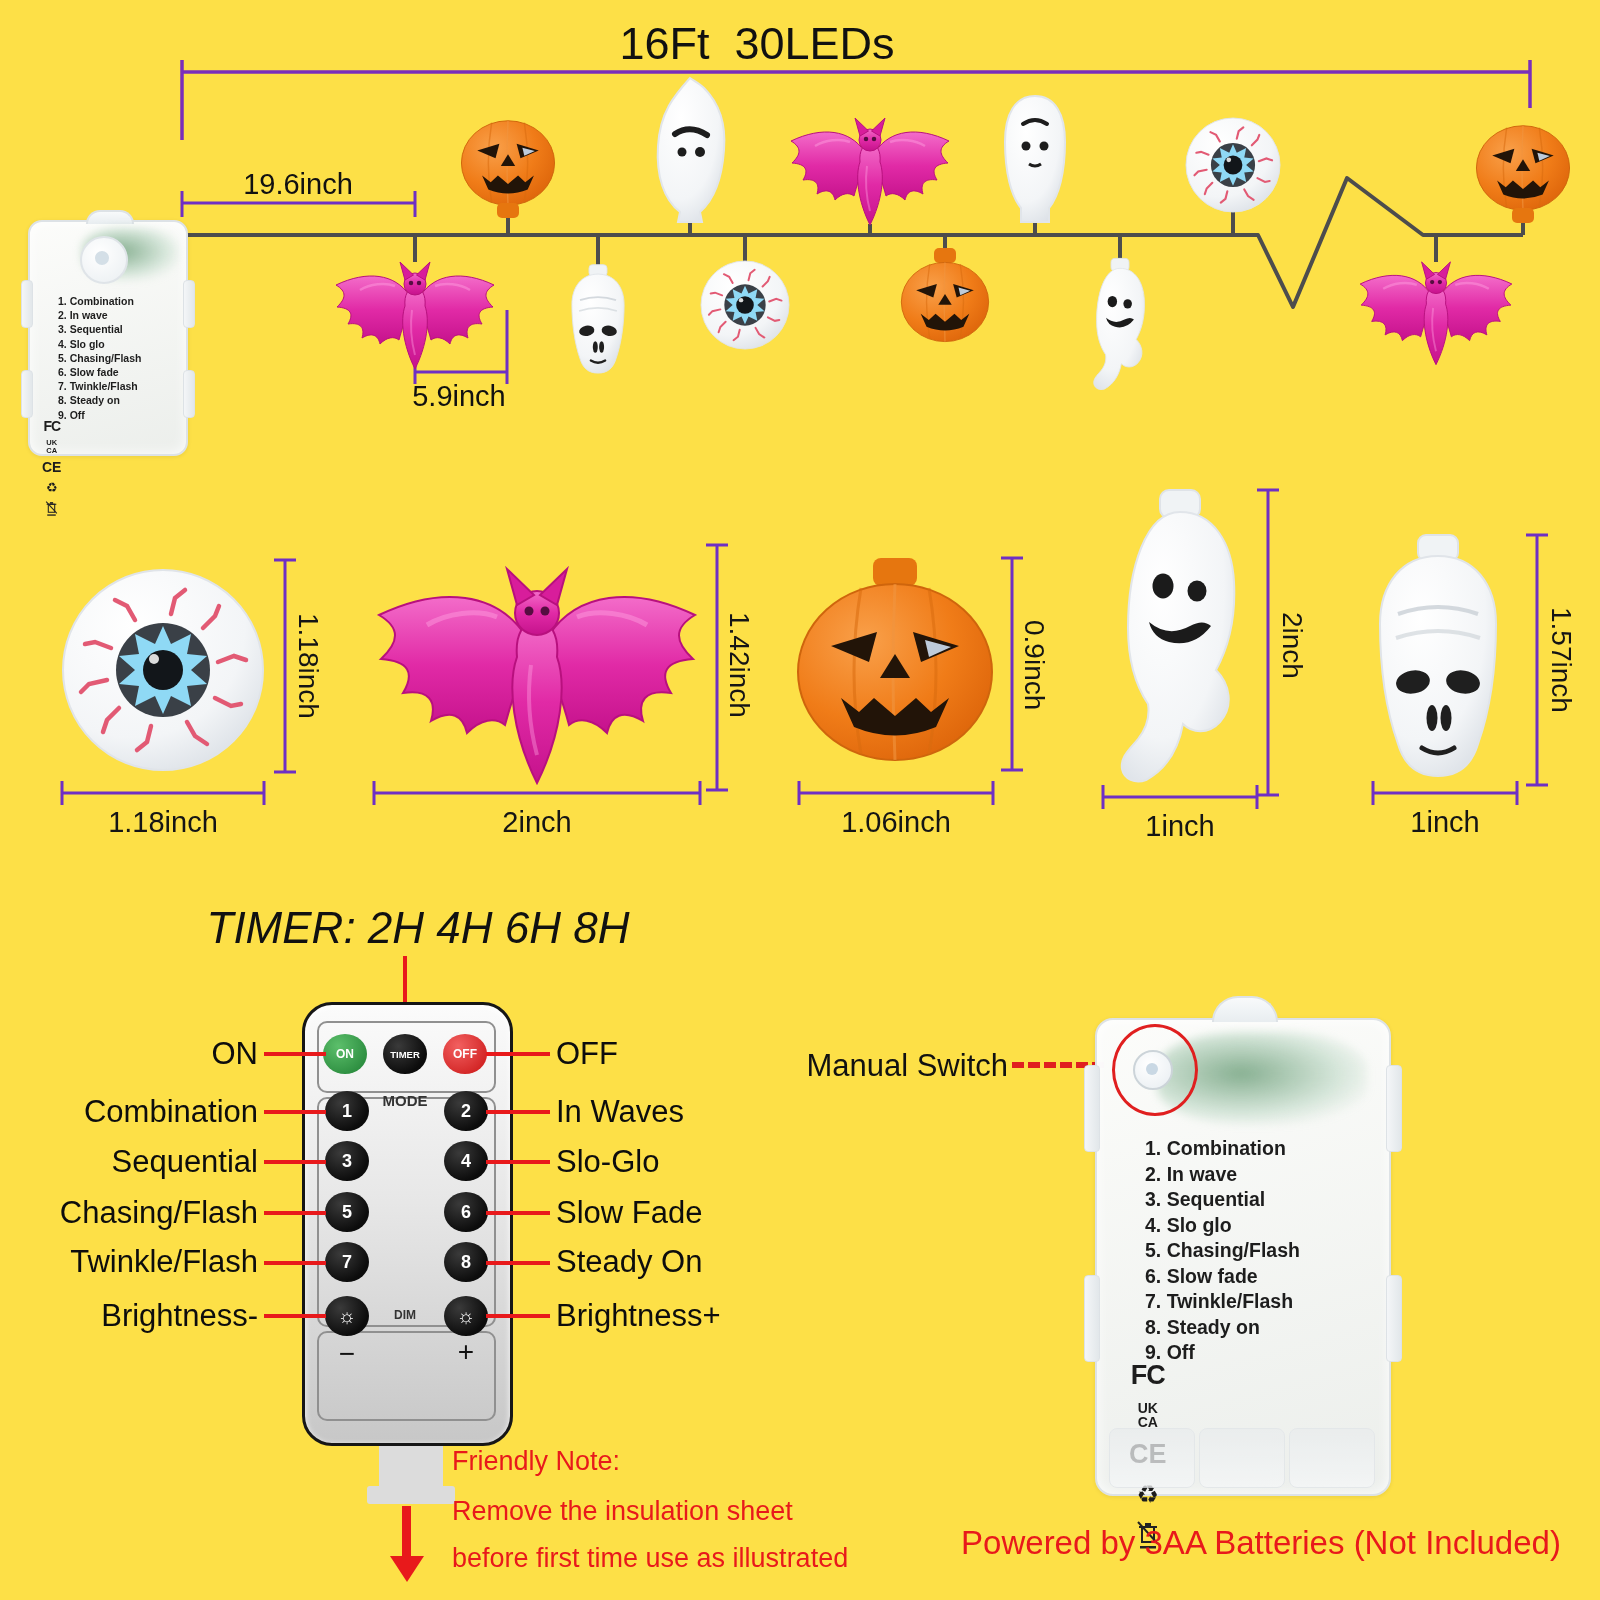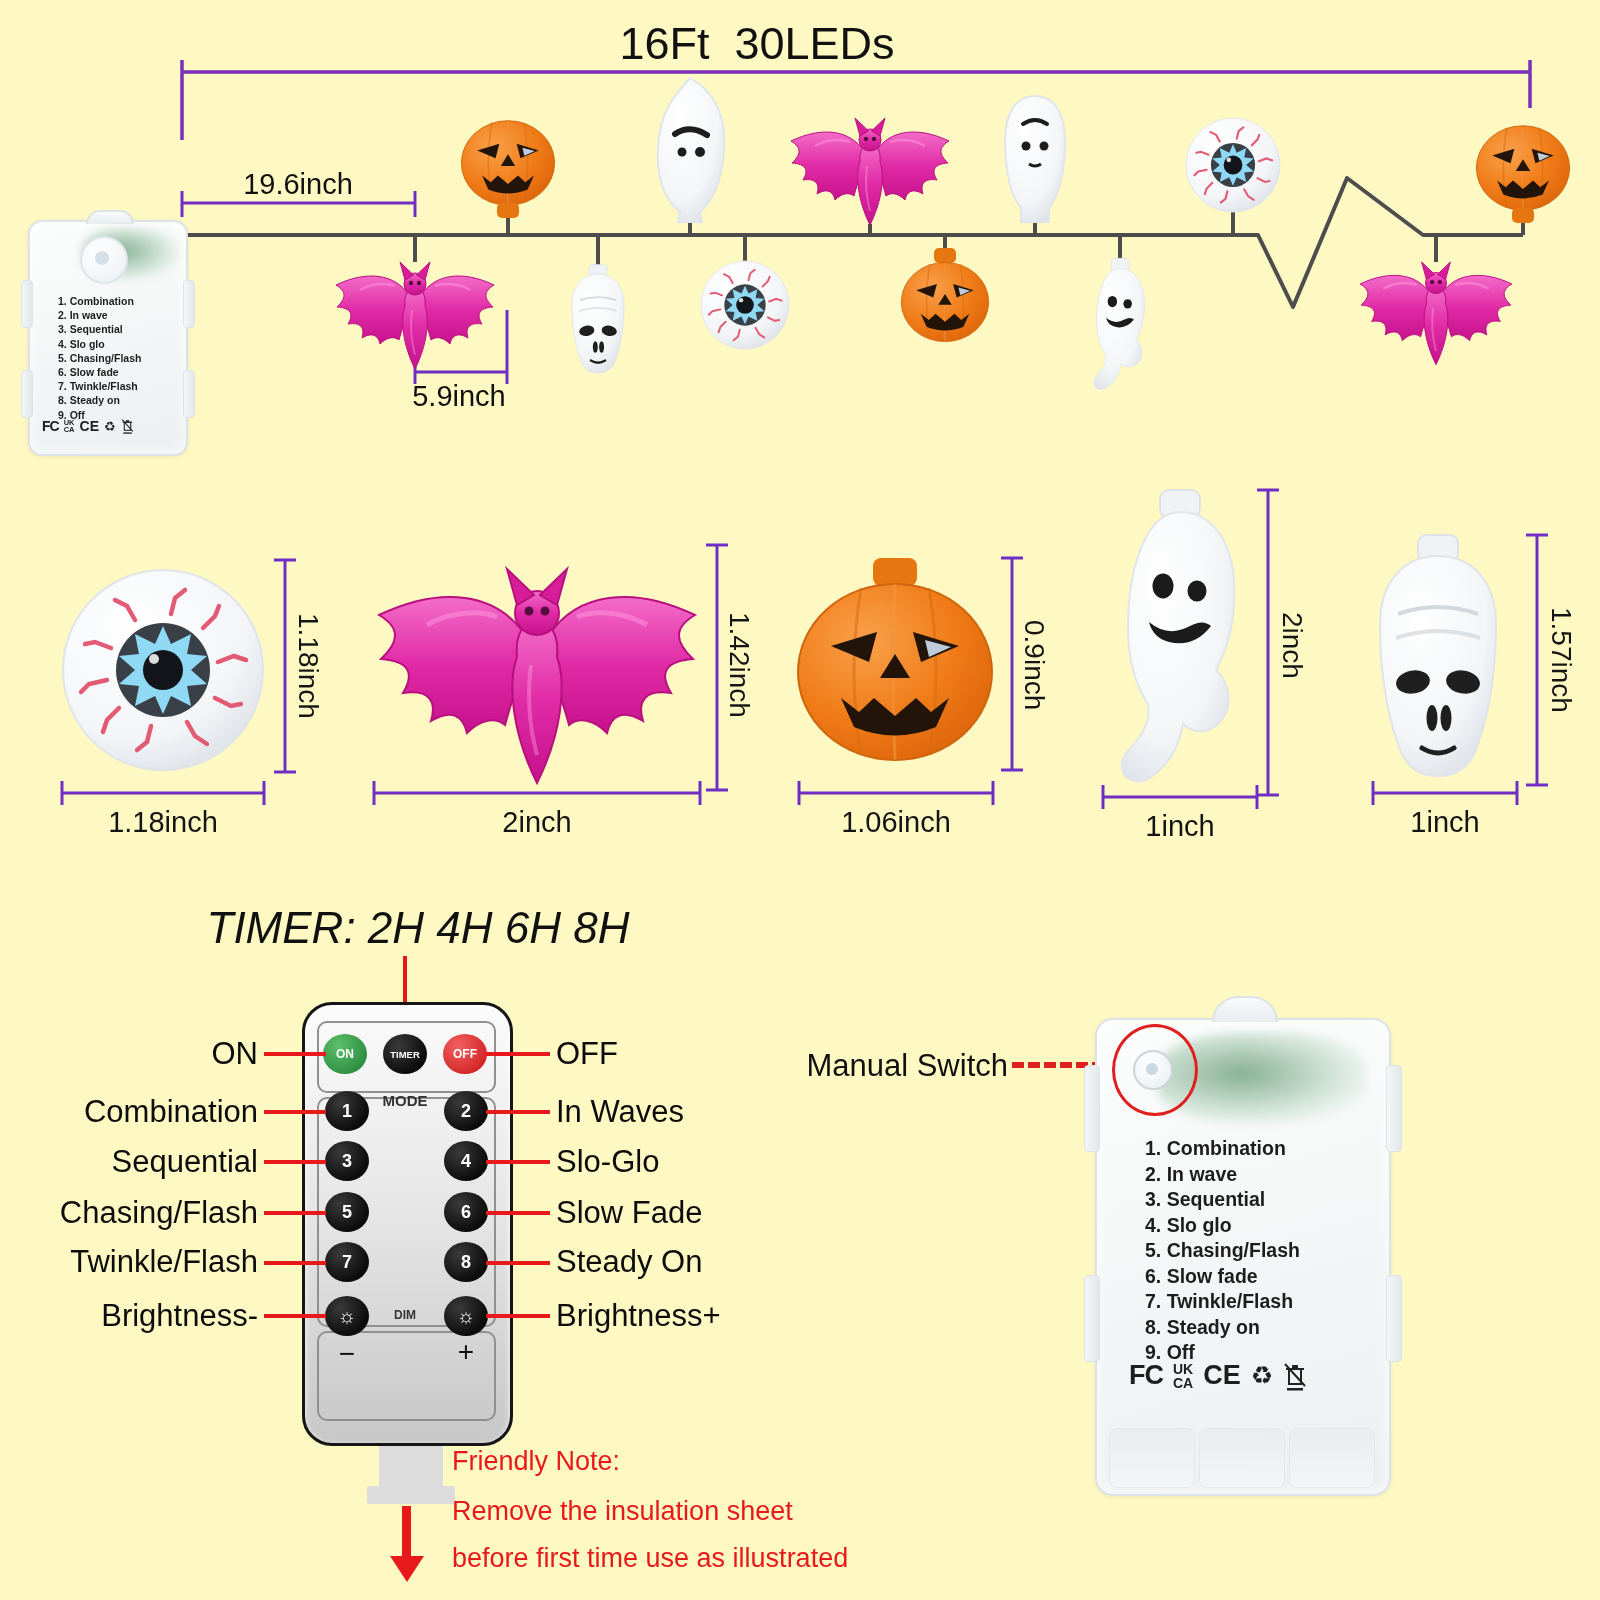--- a/index.html
+++ b/index.html
@@ -1,36 +1,36 @@
 <!DOCTYPE html>
 <html><head>
 <meta charset="utf-8">
 <style>
   html,body{margin:0;padding:0;background:#fff;}
-  .canvas{position:relative;width:1600px;height:1600px;background:#fef9c3;overflow:hidden;
+  .canvas{position:relative;width:1600px;height:1600px;background:#fde047;overflow:hidden;
           font-family:"Liberation Sans", sans-serif;color:#111;}
   .abs{position:absolute;}
   .lbl{position:absolute;white-space:pre;color:#111;}
   .ctr{text-align:center;}
   .vdim{position:absolute;writing-mode:vertical-rl;text-align:center;font-size:28px;color:#151515;}
   .hdim{position:absolute;width:200px;text-align:center;font-size:29px;color:#151515;}
   .red{color:#e8191b;}
   
   .bcase{position:absolute;border:2px solid #dde2e6;border-radius:14px;
          background:linear-gradient(165deg,rgba(252,253,254,.98),rgba(235,239,242,.96));
          box-shadow:inset 0 0 14px rgba(255,255,255,.9),0 1px 4px rgba(0,0,0,.08);}
   .clip{position:absolute;background:linear-gradient(90deg,#f4f6f8,#e2e7ea);border:1px solid #dde2e6;border-radius:4px;}
   .tab{position:absolute;background:linear-gradient(#f8fafb,#e8edf0);border:2px solid #dde2e6;border-bottom:none;}
   .circuit{position:absolute;border-radius:40%;filter:blur(4px);
            background:radial-gradient(ellipse at 40% 45%,rgba(96,150,110,.75),rgba(150,195,165,.35) 55%,rgba(200,225,210,0) 80%);}
   .modes{position:absolute;list-style:none;margin:12px;padding:0;font-weight:600;color:#1d1d1d;}
   .modes li{white-space:pre;}
   .modes.small{font-size:10.5px;line-height:14.2px;}
   .modes.big{font-size:19.5px;line-height:25.5px;}
-  .certrow{position:absolute;display:flex;align-items:center;color:#1d1d1d;}
+  .certrow{position:absolute;display:flex;align-items:center;color:#1d1d1d;flex-direction:column;}
   .certrow .fcc{font-weight:700;letter-spacing:-1px;}
   .certrow .ukca{display:flex;flex-direction:column;font-weight:700;line-height:1;}
   .certrow .ce{font-weight:700;}
   .batcell{position:absolute;background:linear-gradient(#e9eced,#f5f7f8);border:1px solid #e0e4e8;border-radius:8px;opacity:.75;}
   
   .remote{position:absolute;left:302px;top:1002px;width:205px;height:438px;border:3px solid #161616;border-radius:30px;
           background:linear-gradient(180deg,#fbfbfb 0%,#e7e7e7 45%,#c7c7c7 100%);
           box-shadow:inset 0 2px 6px rgba(255,255,255,.9);}
   .rpanel{position:absolute;border:2px solid #909090;border-radius:10px;}
   .rbtn{position:absolute;width:44px;height:40px;border-radius:50%;color:#fff;display:flex;align-items:center;justify-content:center;font-weight:700;}
@@ -407,14 +407,15 @@
         <rect x="4" y="27" width="16" height="2.5" fill="#222"></rect>
       </svg>
     </div>
     <div class="batcell" style="left:12px;top:408px;width:84px;height:58px;"></div>
     <div class="batcell" style="left:102px;top:408px;width:84px;height:58px;"></div>
     <div class="batcell" style="left:192px;top:408px;width:84px;height:58px;"></div>
   </div>
 
   <div class="abs" style="left:1112px;top:1024px;width:80px;height:86px;border:3.5px solid #e01f1f;border-radius:50%;"></div>
 
+  <span class="lbl red ctr" style="left:961px;top:1524px;width:600px;font-size:33px;">Powered by 3AA Batteries (Not Included)</span>
 
 </div>
 
 </body></html>

